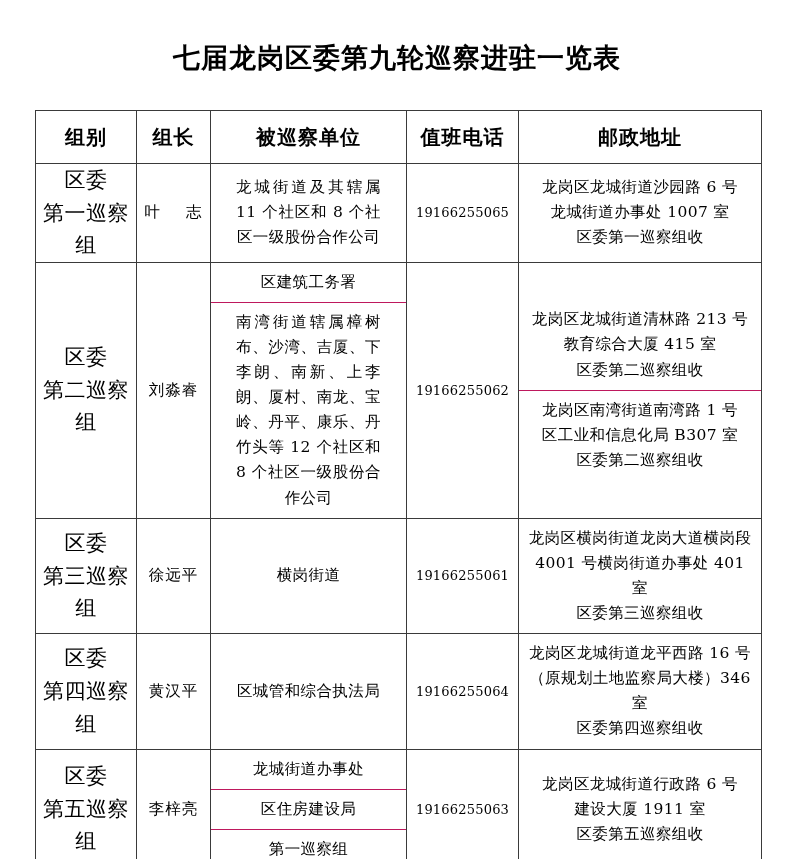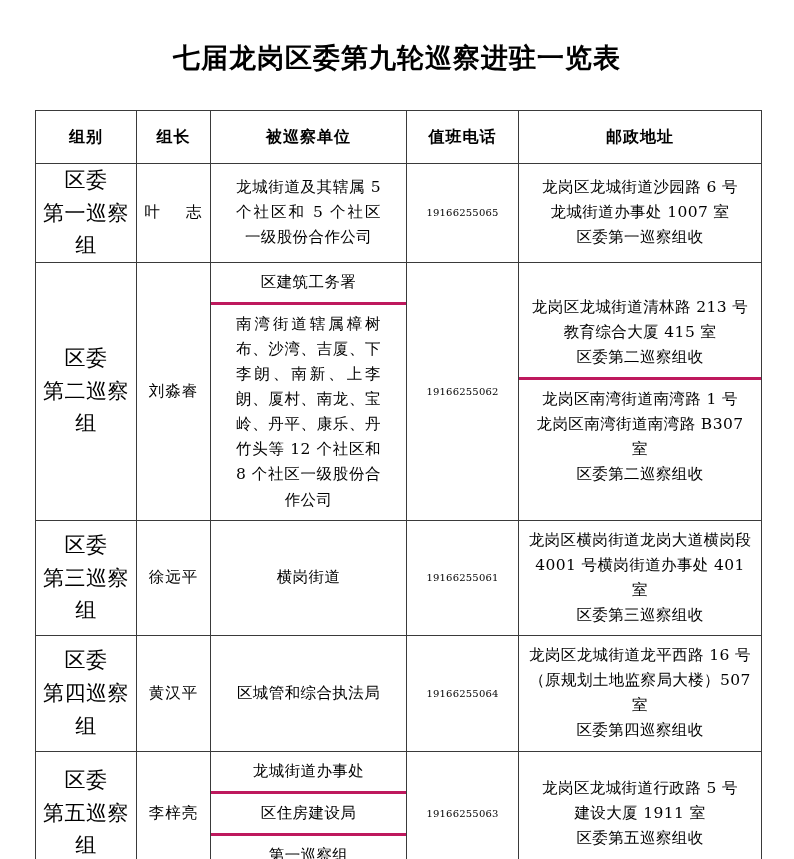--- a/index.html
+++ b/index.html
@@ -46,47 +46,47 @@
   }
   table.main td, table.main th {
     border: 1px solid #3a3a3a;
     padding: 0;
     vertical-align: middle;
     text-align: center;
   }
   thead th {
     font-family: "DejaVu Sans", "Liberation Sans", sans-serif;
     font-weight: bold;
-    font-size: 16px;
+    font-size: 20px;
     height: 52px;
     letter-spacing: 1px;
   }
   td.group-cell {
     font-size: 21px;
     line-height: 1.55;
     letter-spacing: 0.5px;
   }
   td.leader-cell {
     font-size: 15.5px;
     letter-spacing: 1px;
   }
   td.phone-cell {
-    font-size: 10px;
+    font-size: 13px;
     font-family: "DejaVu Serif", "Liberation Serif", serif;
     letter-spacing: 0.2px;
   }
   
   table.sub {
     border-collapse: collapse;
     width: 100%;
     table-layout: fixed;
   }
   table.sub td {
     border: none;
-    border-bottom: 3px solid #be185d;
+    border-bottom: 1px solid #be185d;
     text-align: center;
     vertical-align: middle;
     padding: 7px 9px;
     font-size: 15.5px;
     line-height: 1.62;
     letter-spacing: 0.4px;
   }
   table.sub tr:last-child td {
     border-bottom: none;
   }
@@ -148,21 +148,21 @@
             <td class="group-cell">
               <div>区委</div>
               <div>第一巡察组</div>
             </td>
             <td class="leader-cell"><span class="name-wide">叶志</span></td>
             <td class="unit-holder">
               <table class="sub" style="height: 100%;">
                 <tbody>
                   <tr>
                     <td>
-                      <div class="unit-text justify">龙城街道及其辖属 5 个社区和 5 个社区一级股份合作公司</div>
+                      <div class="unit-text justify">龙城街道及其辖属 11 个社区和 8 个社区一级股份合作公司</div>
                     </td>
                   </tr>
                 </tbody>
               </table>
             </td>
             <td class="phone-cell">19166255065</td>
             <td class="addr-holder">
               <table class="sub" style="height: 100%;">
                 <tbody>
                   <tr>
@@ -205,21 +205,21 @@
                   <tr>
                     <td>
                       <span class="addr-line">龙岗区龙城街道清林路 213 号</span>
                       <span class="addr-line">教育综合大厦 415 室</span>
                       <span class="addr-line">区委第二巡察组收</span>
                     </td>
                   </tr>
                   <tr>
                     <td>
                       <span class="addr-line">龙岗区南湾街道南湾路 1 号</span>
-                      <span class="addr-line">龙岗区南湾街道南湾路 B307 室</span>
+                      <span class="addr-line">区工业和信息化局 B307 室</span>
                       <span class="addr-line">区委第二巡察组收</span>
                     </td>
                   </tr>
                 </tbody>
               </table>
             </td>
           </tr>
           <tr style="height: 85px;">
             <td class="group-cell">
               <div>区委</div>
@@ -269,21 +269,21 @@
                 </tbody>
               </table>
             </td>
             <td class="phone-cell">19166255064</td>
             <td class="addr-holder">
               <table class="sub" style="height: 100%;">
                 <tbody>
                   <tr>
                     <td>
                       <span class="addr-line">龙岗区龙城街道龙平西路 16 号</span>
-                      <span class="addr-line">（原规划土地监察局大楼）507 室</span>
+                      <span class="addr-line">（原规划土地监察局大楼）346 室</span>
                       <span class="addr-line">区委第四巡察组收</span>
                     </td>
                   </tr>
                 </tbody>
               </table>
             </td>
           </tr>
           <tr style="height: 105px;">
             <td class="group-cell">
               <div>区委</div>
@@ -310,21 +310,21 @@
                   </tr>
                 </tbody>
               </table>
             </td>
             <td class="phone-cell">19166255063</td>
             <td class="addr-holder">
               <table class="sub" style="height: 100%;">
                 <tbody>
                   <tr>
                     <td>
-                      <span class="addr-line">龙岗区龙城街道行政路 5 号</span>
+                      <span class="addr-line">龙岗区龙城街道行政路 6 号</span>
                       <span class="addr-line">建设大厦 1911 室</span>
                       <span class="addr-line">区委第五巡察组收</span>
                     </td>
                   </tr>
                 </tbody>
               </table>
             </td>
           </tr>
         </tbody>
     </table>

